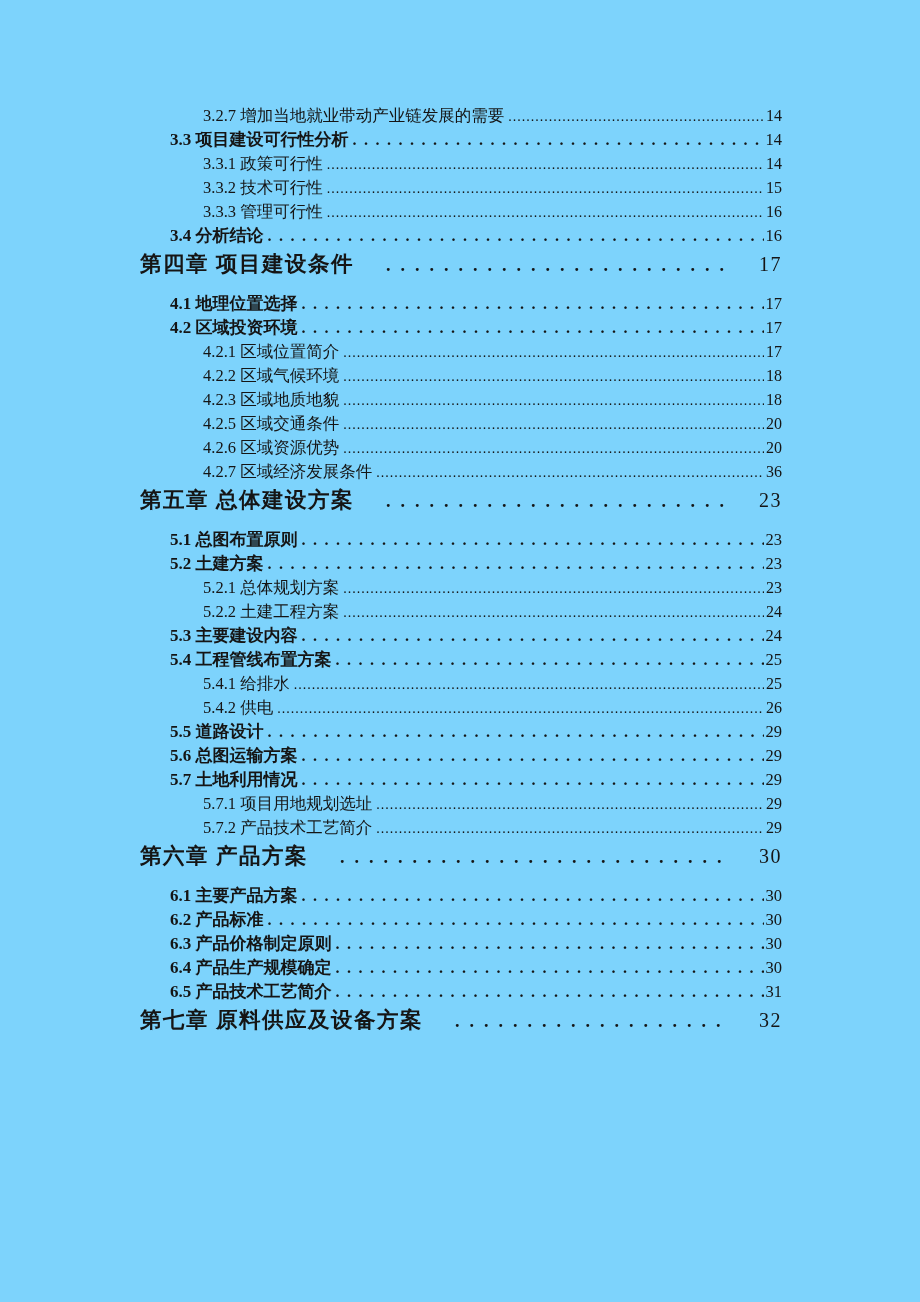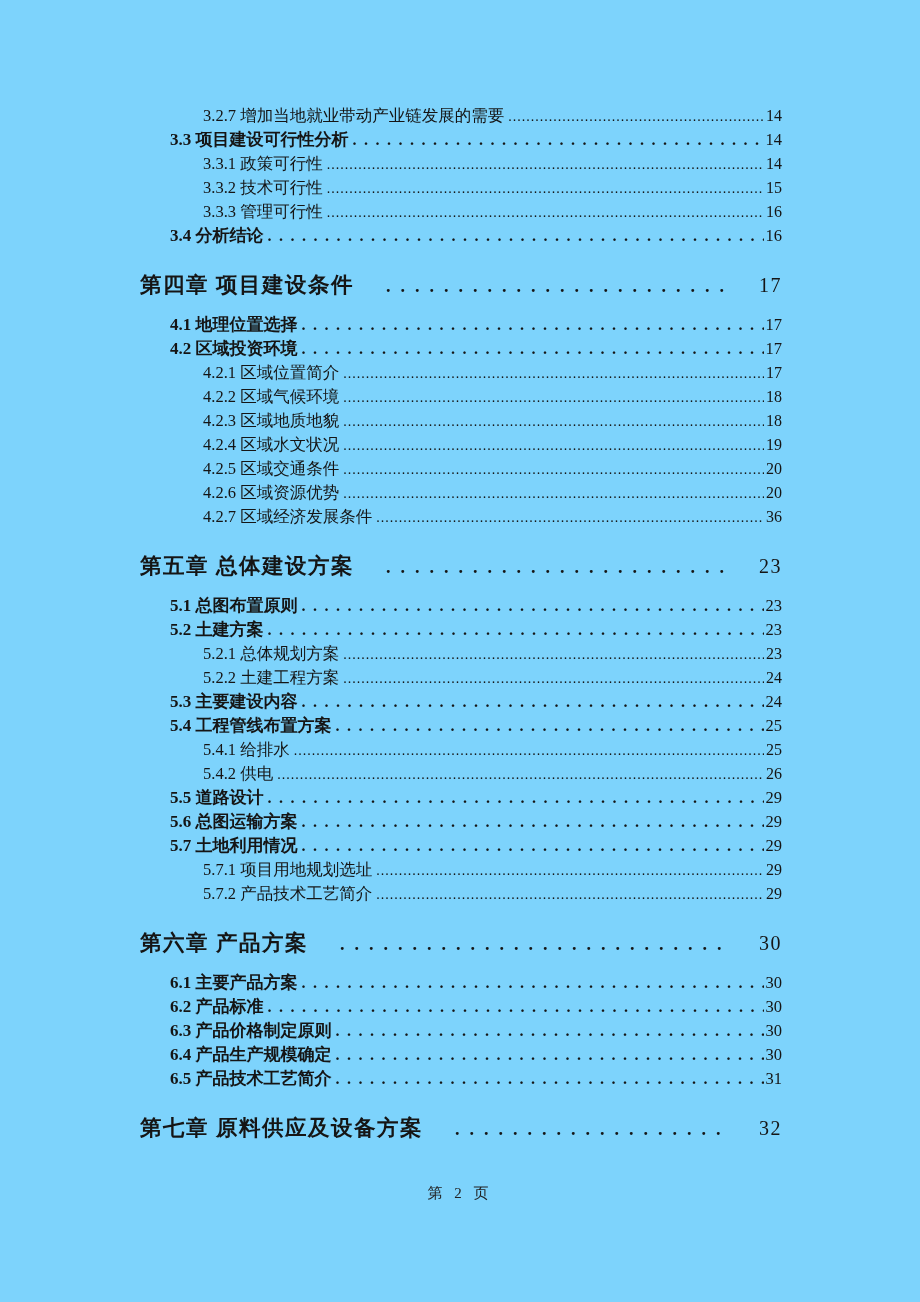--- a/index.html
+++ b/index.html
@@ -71,21 +71,20 @@
   }
   .lvl2 .toc-page { font-size: 16.5px; }
 
   
   .lvl1 {
     height: 32px;
     line-height: 32px;
     font-size: 21.5px;
     font-weight: bold;
     letter-spacing: 1.5px;
-    margin-top: 21px;
     margin-bottom: 12px;
     padding-left: 0;
     gap: 28px;
   }
   .lvl1 .toc-leader::after {
     letter-spacing: 10px;
     font-weight: bold;
     font-size: 18px;
   }
   .lvl1 .toc-page { font-size: 20px; }
@@ -160,25 +159,20 @@
     <span class="toc-text">4.2.2 区域气候环境</span>
     <span class="toc-leader"></span>
     <span class="toc-page">18</span>
   </div>
       <div class="toc-row lvl3">
     <span class="toc-text">4.2.3 区域地质地貌</span>
     <span class="toc-leader"></span>
     <span class="toc-page">18</span>
   </div>
       <div class="toc-row lvl3">
-    <span class="toc-text">4.2.4 区域水文状况</span>
-    <span class="toc-leader"></span>
-    <span class="toc-page">19</span>
-  </div>
-      <div class="toc-row lvl3">
     <span class="toc-text">4.2.5 区域交通条件</span>
     <span class="toc-leader"></span>
     <span class="toc-page">20</span>
   </div>
       <div class="toc-row lvl3">
     <span class="toc-text">4.2.6 区域资源优势</span>
     <span class="toc-leader"></span>
     <span class="toc-page">20</span>
   </div>
       <div class="toc-row lvl3">
@@ -285,14 +279,13 @@
     <span class="toc-text">6.5 产品技术工艺简介</span>
     <span class="toc-leader"></span>
     <span class="toc-page">31</span>
   </div>
       <div class="toc-row lvl1">
     <span class="toc-text">第七章 原料供应及设备方案</span>
     <span class="toc-leader"></span>
     <span class="toc-page">32</span>
   </div>
     </div>
-  <div class="footer">第 2 页</div>
 </div>
 
 </body></html>

